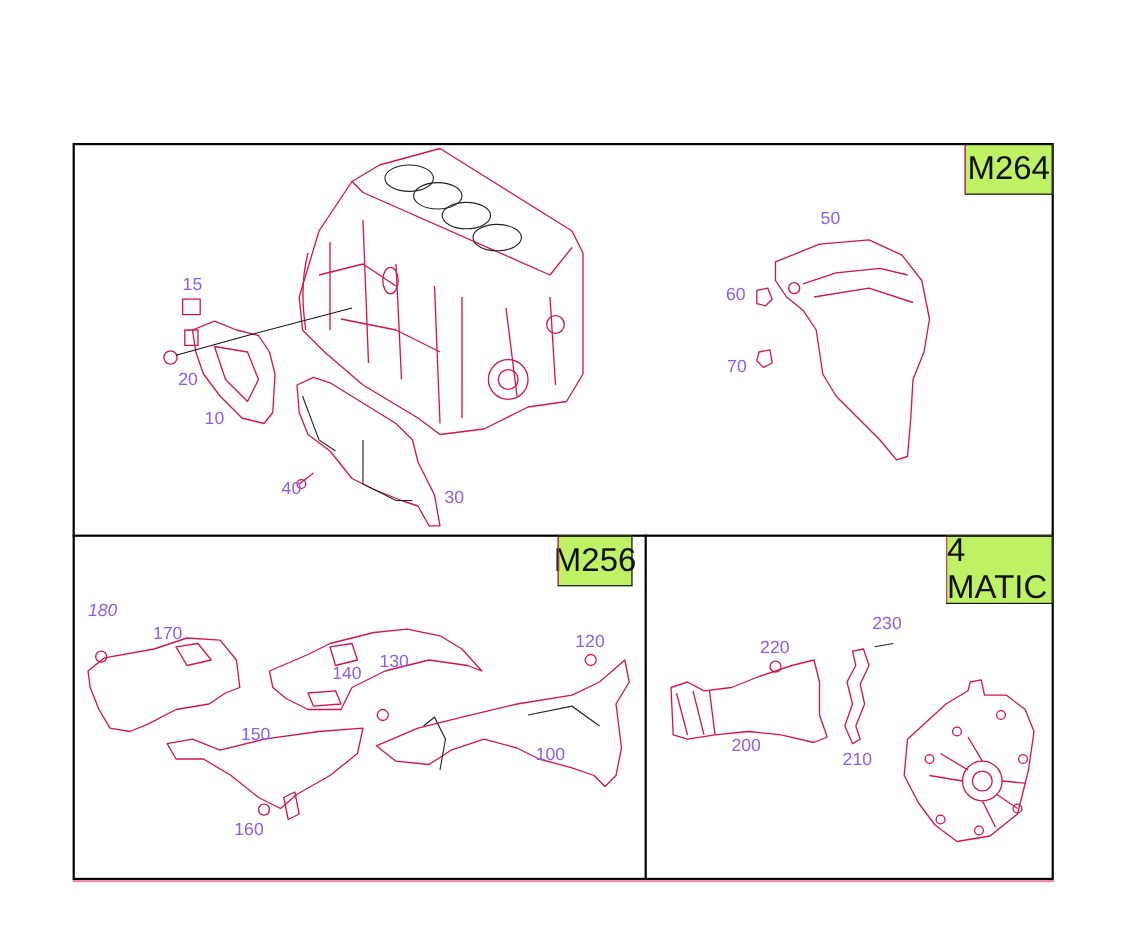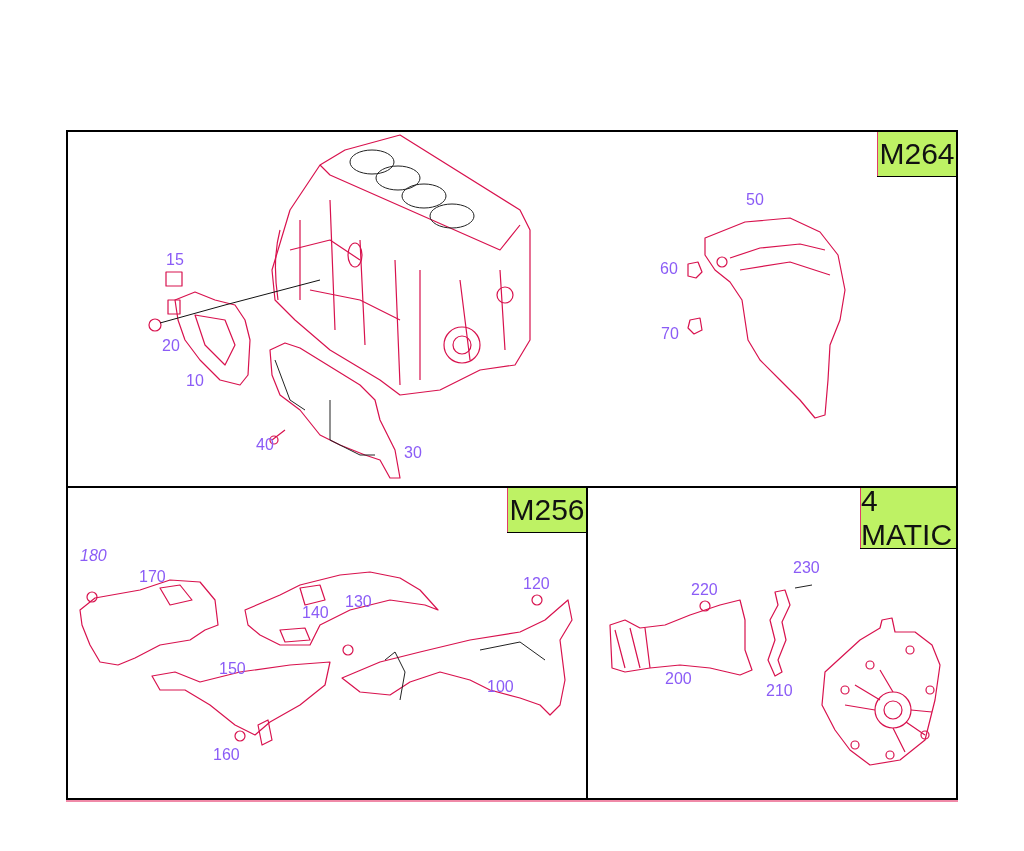--- a/index.html
+++ b/index.html
@@ -104,21 +104,21 @@
       <circle class="part" cx="870" cy="665" r="4"></circle>
     <circle class="part" cx="910" cy="650" r="4"></circle>
       <circle class="part" cx="930" cy="690" r="4"></circle>
     <circle class="part" cx="925" cy="735" r="4"></circle>
       <circle class="part" cx="890" cy="755" r="4"></circle>
     <circle class="part" cx="855" cy="745" r="4"></circle>
   </g>
 </svg>
 
 <div class="label-box" style="left:877px; top:131px; width:80px; height:46px;">M264</div>
-<div class="label-box" style="left:507px; top:487px; width:80px; height:46px;">M256</div>
+<div class="label-box" style="left:507px; top:487px; width:68px; height:46px;">M256</div>
 <div class="label-box" style="left:860px; top:487px; width:97px; height:62px;">4 MATIC</div>
 
 <div class="callout" style="left:166px; top:252px;">15</div>
 <div class="callout" style="left:146px; top:338px;margin-left:16px;">20</div>
 <div class="callout" style="left:186px; top:373px;">10</div>
 <div class="callout" style="left:256px; top:437px;">40</div>
 <div class="callout" style="left:404px; top:445px;">30</div>
 <div class="callout" style="left:746px; top:192px;">50</div>
 <div class="callout" style="left:660px; top:261px;">60</div>
 <div class="callout" style="left:661px; top:326px;">70</div>

